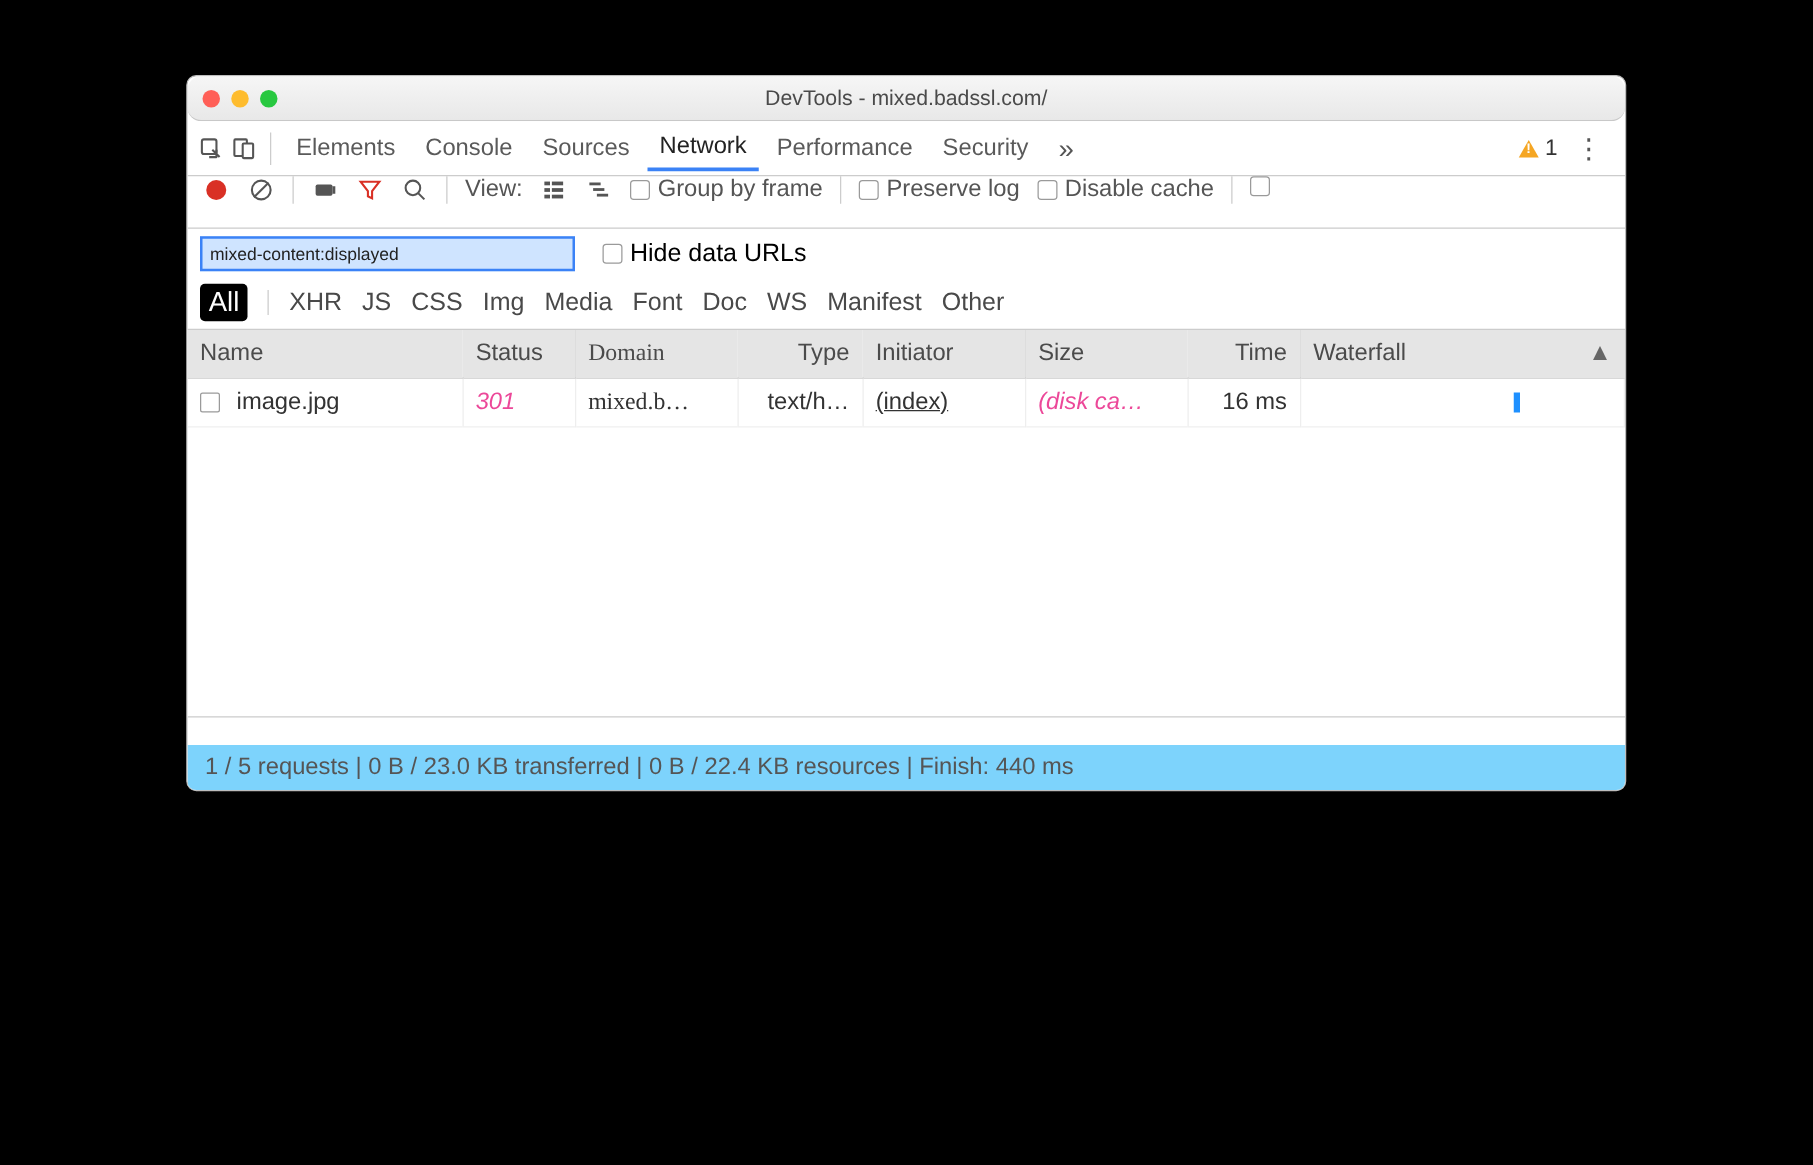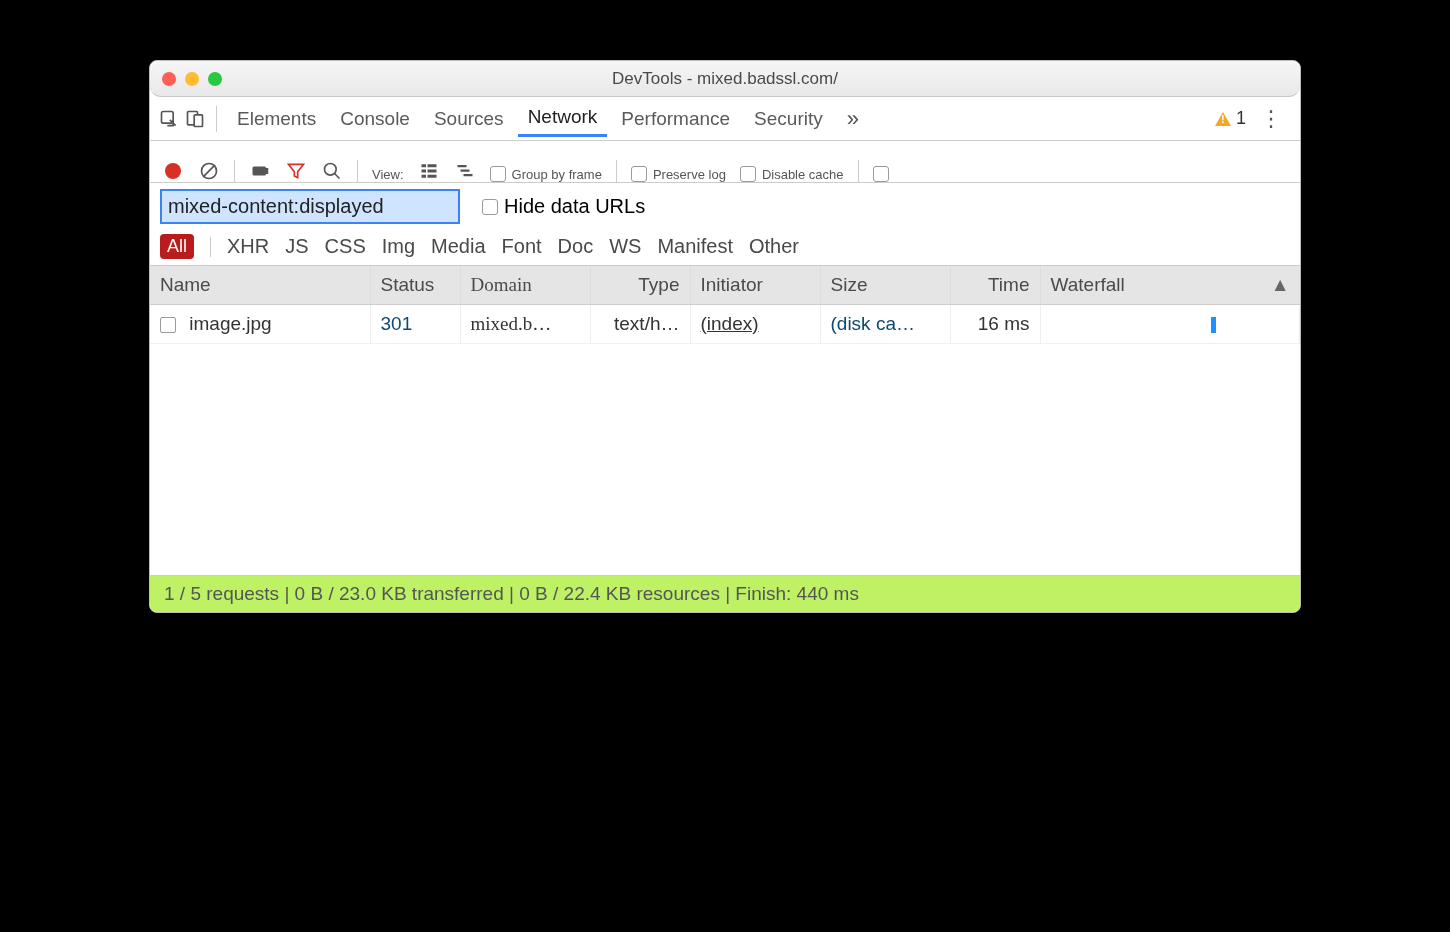--- a/index.html
+++ b/index.html
@@ -45,75 +45,76 @@
     .tab.active { color:#222; border-bottom: 3px solid #3b82f6; font-weight:500; }
     .spacer { flex:1; }
     .warn-badge { display:flex; align-items:center; gap:5px; color:#333; font-size:18px; }
     .warn-tri { width:0;height:0;border-left:8px solid transparent;border-right:8px solid transparent;border-bottom:14px solid #f5a623; position:relative; }
     .warn-tri::after{content:"!";position:absolute;left:-2px;top:1px;font-size:11px;color:#fff;font-weight:bold;}
 
     
     .toolbar {
       height: 42px;
       border-bottom:1px solid #ccc;
-      display:flex; align-items:flex-end; gap:14px;
-      padding:0 12px; color:#555; font-size:13px;
+      display:flex; align-items:flex-start; gap:14px;
+      padding:0 12px; color:#555; font-size:19px;
     }
     .toolbar .divider { width:1px; height:22px; background:#ccc; }
     .iconslot { width:22px; height:22px; display:inline-flex; align-items:center; justify-content:center; cursor:pointer; }
     .record-dot { width:16px;height:16px;border-radius:50%;background:#d93025; }
     .checkbox { width:16px;height:16px;border:1px solid #9a9a9a;border-radius:3px;background:#fff;display:inline-block;vertical-align:middle;margin-right:6px; }
     .label { display:flex; align-items:center; white-space:nowrap; }
 
     
     .filterbar {
       border-bottom:1px solid #ccc;
       padding: 6px 10px 6px 10px;
     }
     .filterbar .row1 { display:flex; align-items:center; gap:22px; }
     .filter-input {
       width: 300px;
       border: 2px solid #3b82f6;
       padding: 4px 6px;
-      font-size: 20px;
+      font-size: 14px;
       color:#222;
       outline:none;
       background:#cfe4ff;
     }
     .filter-input::selection{background:#3b82f6;color:#fff;}
     .row2 { display:flex; align-items:center; gap:16px; margin-top:10px; font-size:20px; color:#494949;}
-    .pill { background:#b91c1c; color:#fff; border-radius:4px; padding:2px 7px; font-size:18px; }
+    .pill { background:#000000; color:#fff; border-radius:4px; padding:2px 7px; font-size:22px; }
     .row2 .divider { width:1px; height:20px; background:#ccc; }
 
     
     .table-wrap { height: 310px; overflow:hidden; border-bottom:1px solid #ccc; background:#fff; }
     table { width:100%; border-collapse:collapse; font-size:19px; color:#333; }
     thead th {
       text-align:left; font-weight:400; color:#4b4b4b;
       background:#e5e5e5; border-bottom:1px solid #ccc;
       border-right:1px solid #ddd; padding:8px 10px;
       position:relative;
     }
     thead th:last-child{border-right:none;}
     tbody td { padding:8px 10px; border-right:1px solid #eee; white-space:nowrap; overflow:hidden; text-overflow:ellipsis; }
     tbody tr { border-bottom:1px solid #f0f0f0; }
     .col-name{width:220px;} .col-status{width:90px;} .col-domain{width:130px;font-family:Liberation Serif, serif;}
     .col-type{width:100px;text-align:right;} .col-init{width:130px;} .col-size{width:130px;}
     .col-time{width:90px; text-align:right;} .col-wf{}
-    .muted{color:#0c4a6e;}
+    .muted{color:#ec4899;font-style:italic;}
     .underline{text-decoration:underline;}
     .sort-arrow{ position:absolute; right:10px; top:50%; transform:translateY(-50%); color:#666; }
     .file-check { width:16px;height:16px;border:1px solid #9a9a9a;border-radius:2px;display:inline-block;vertical-align:middle;margin-right:8px;background:#fff; }
     .wf-bar { display:inline-block; width:5px; height:16px; background:#1e90ff; vertical-align:middle; margin-left:160px;}
 
     
     .status {
       height: 36px; display:flex; align-items:center;
       padding:0 14px; color:#555; font-size:19px; 
-      background:#bef264;
+      background:#7dd3fc;
+      margin-top:22px;
     }
 
     
     svg.icon{stroke:#555;fill:none;stroke-width:2;}
     svg.icon.fill{fill:#555;stroke:none;}
   </style>
 </head>
 <body>
 
 <div class="window">

